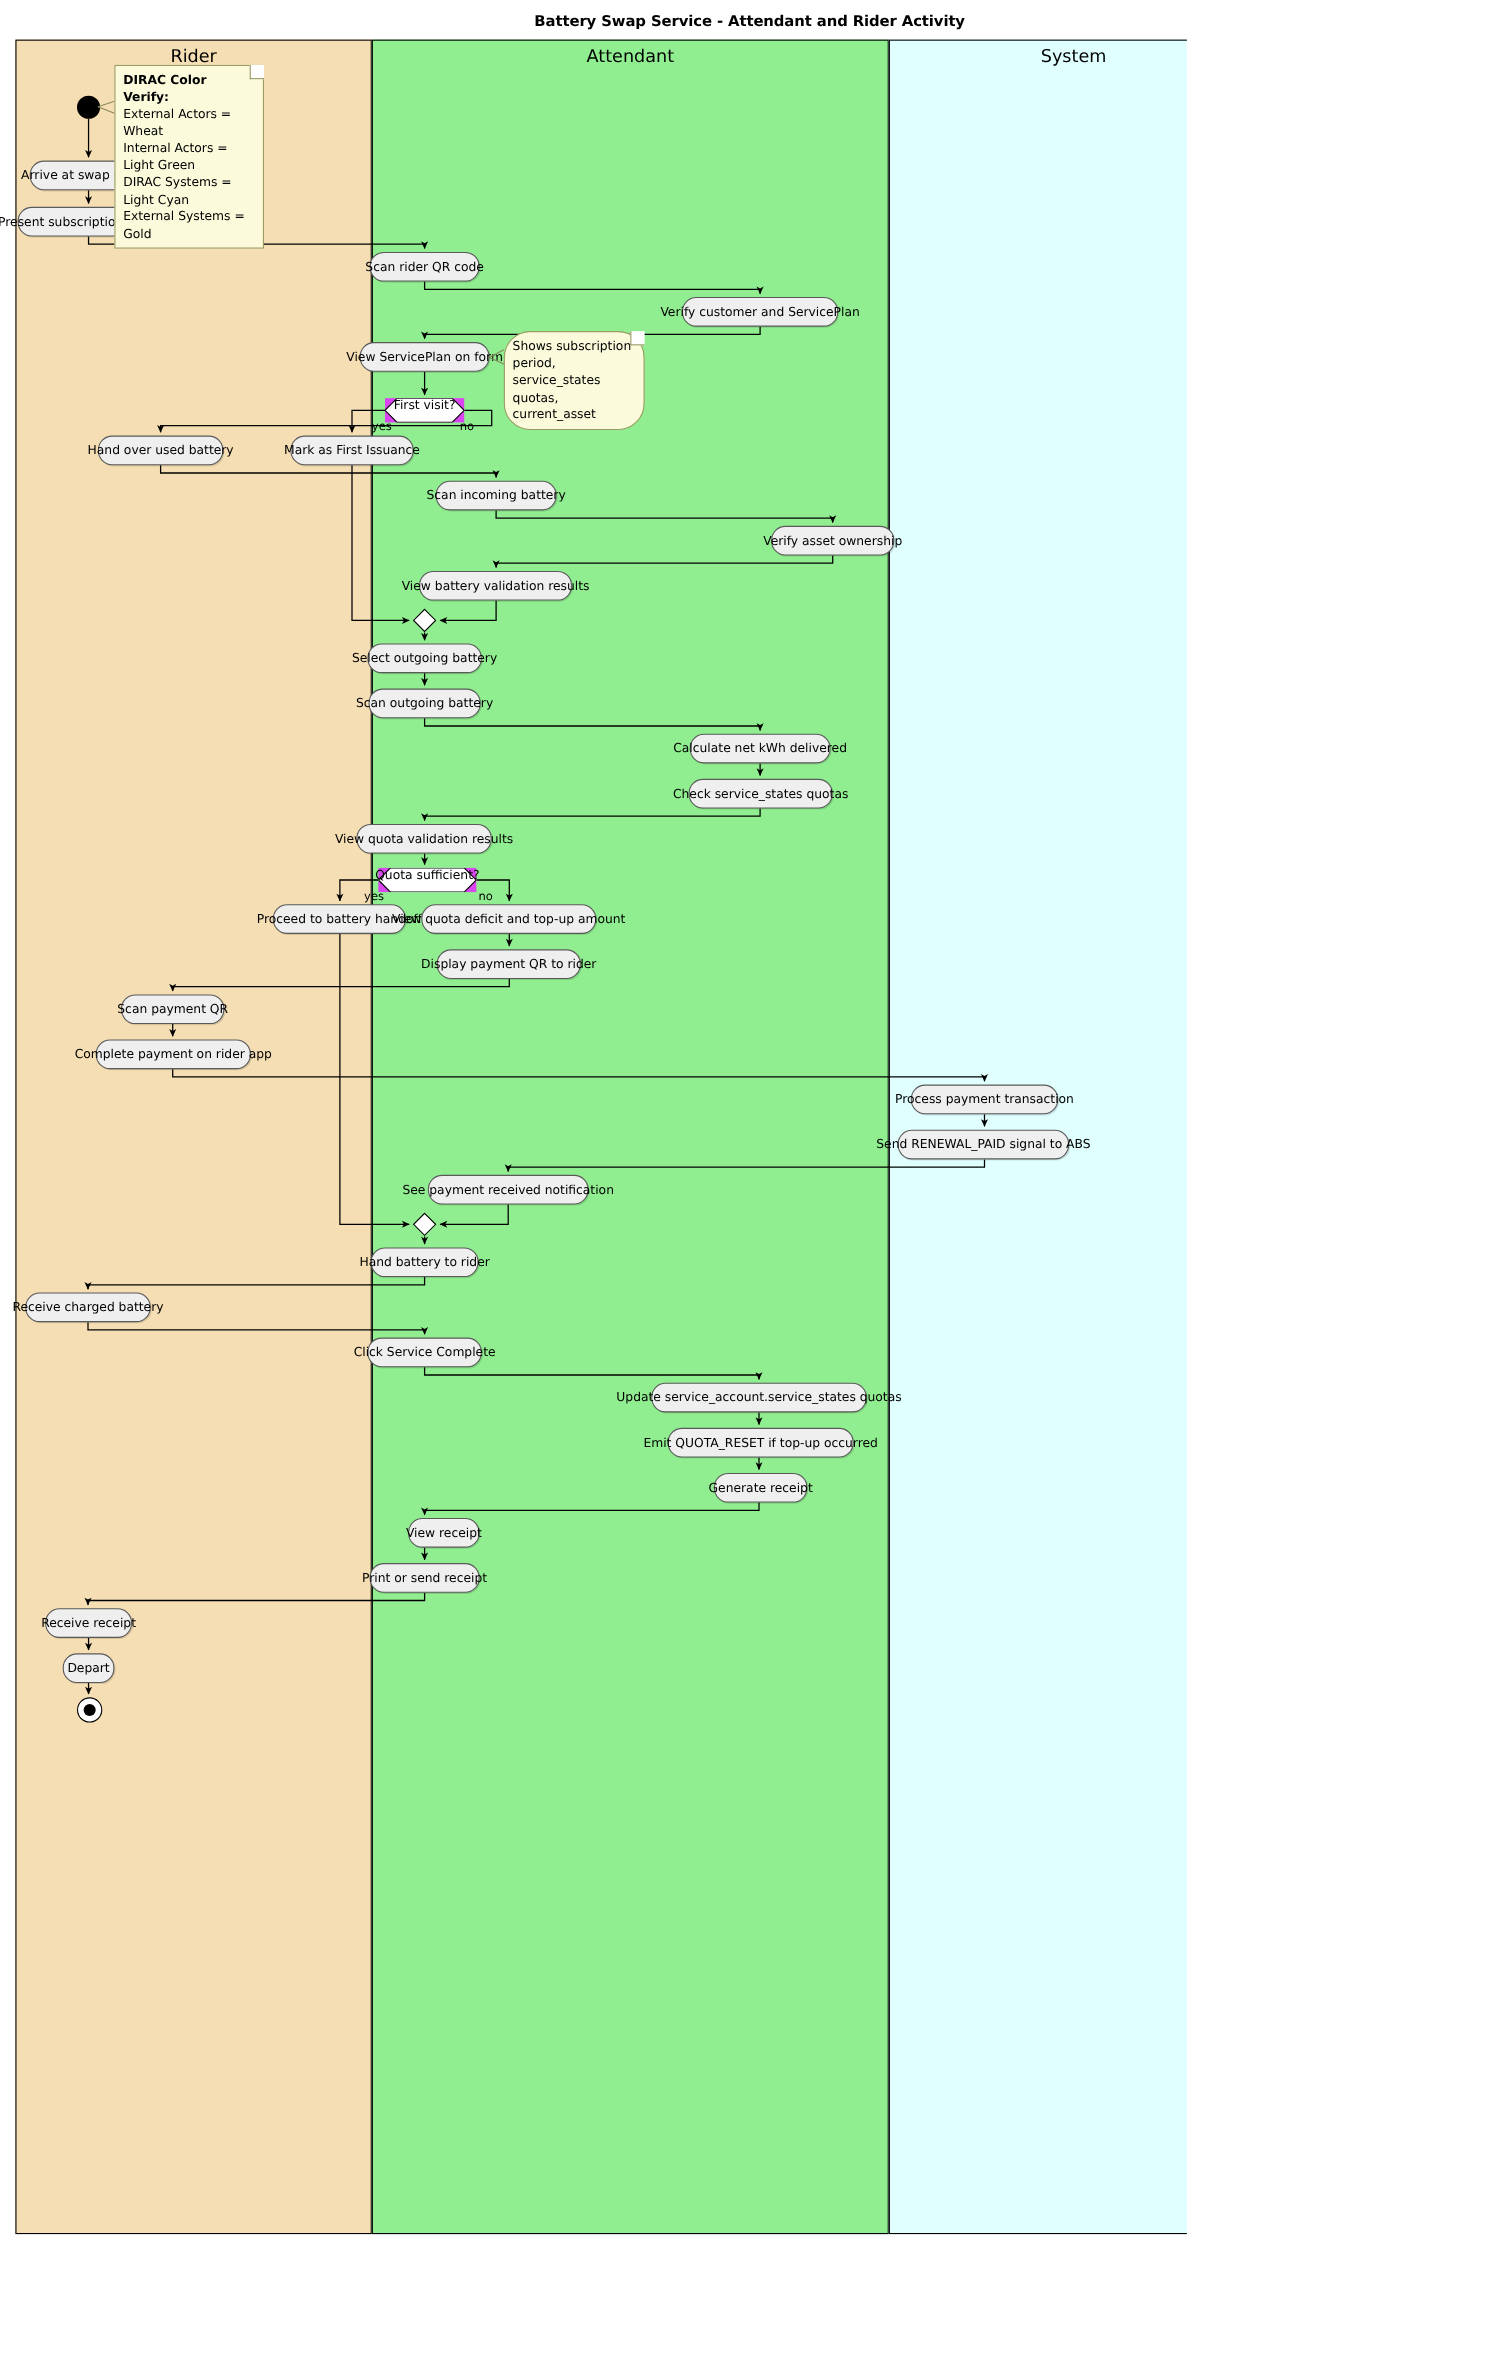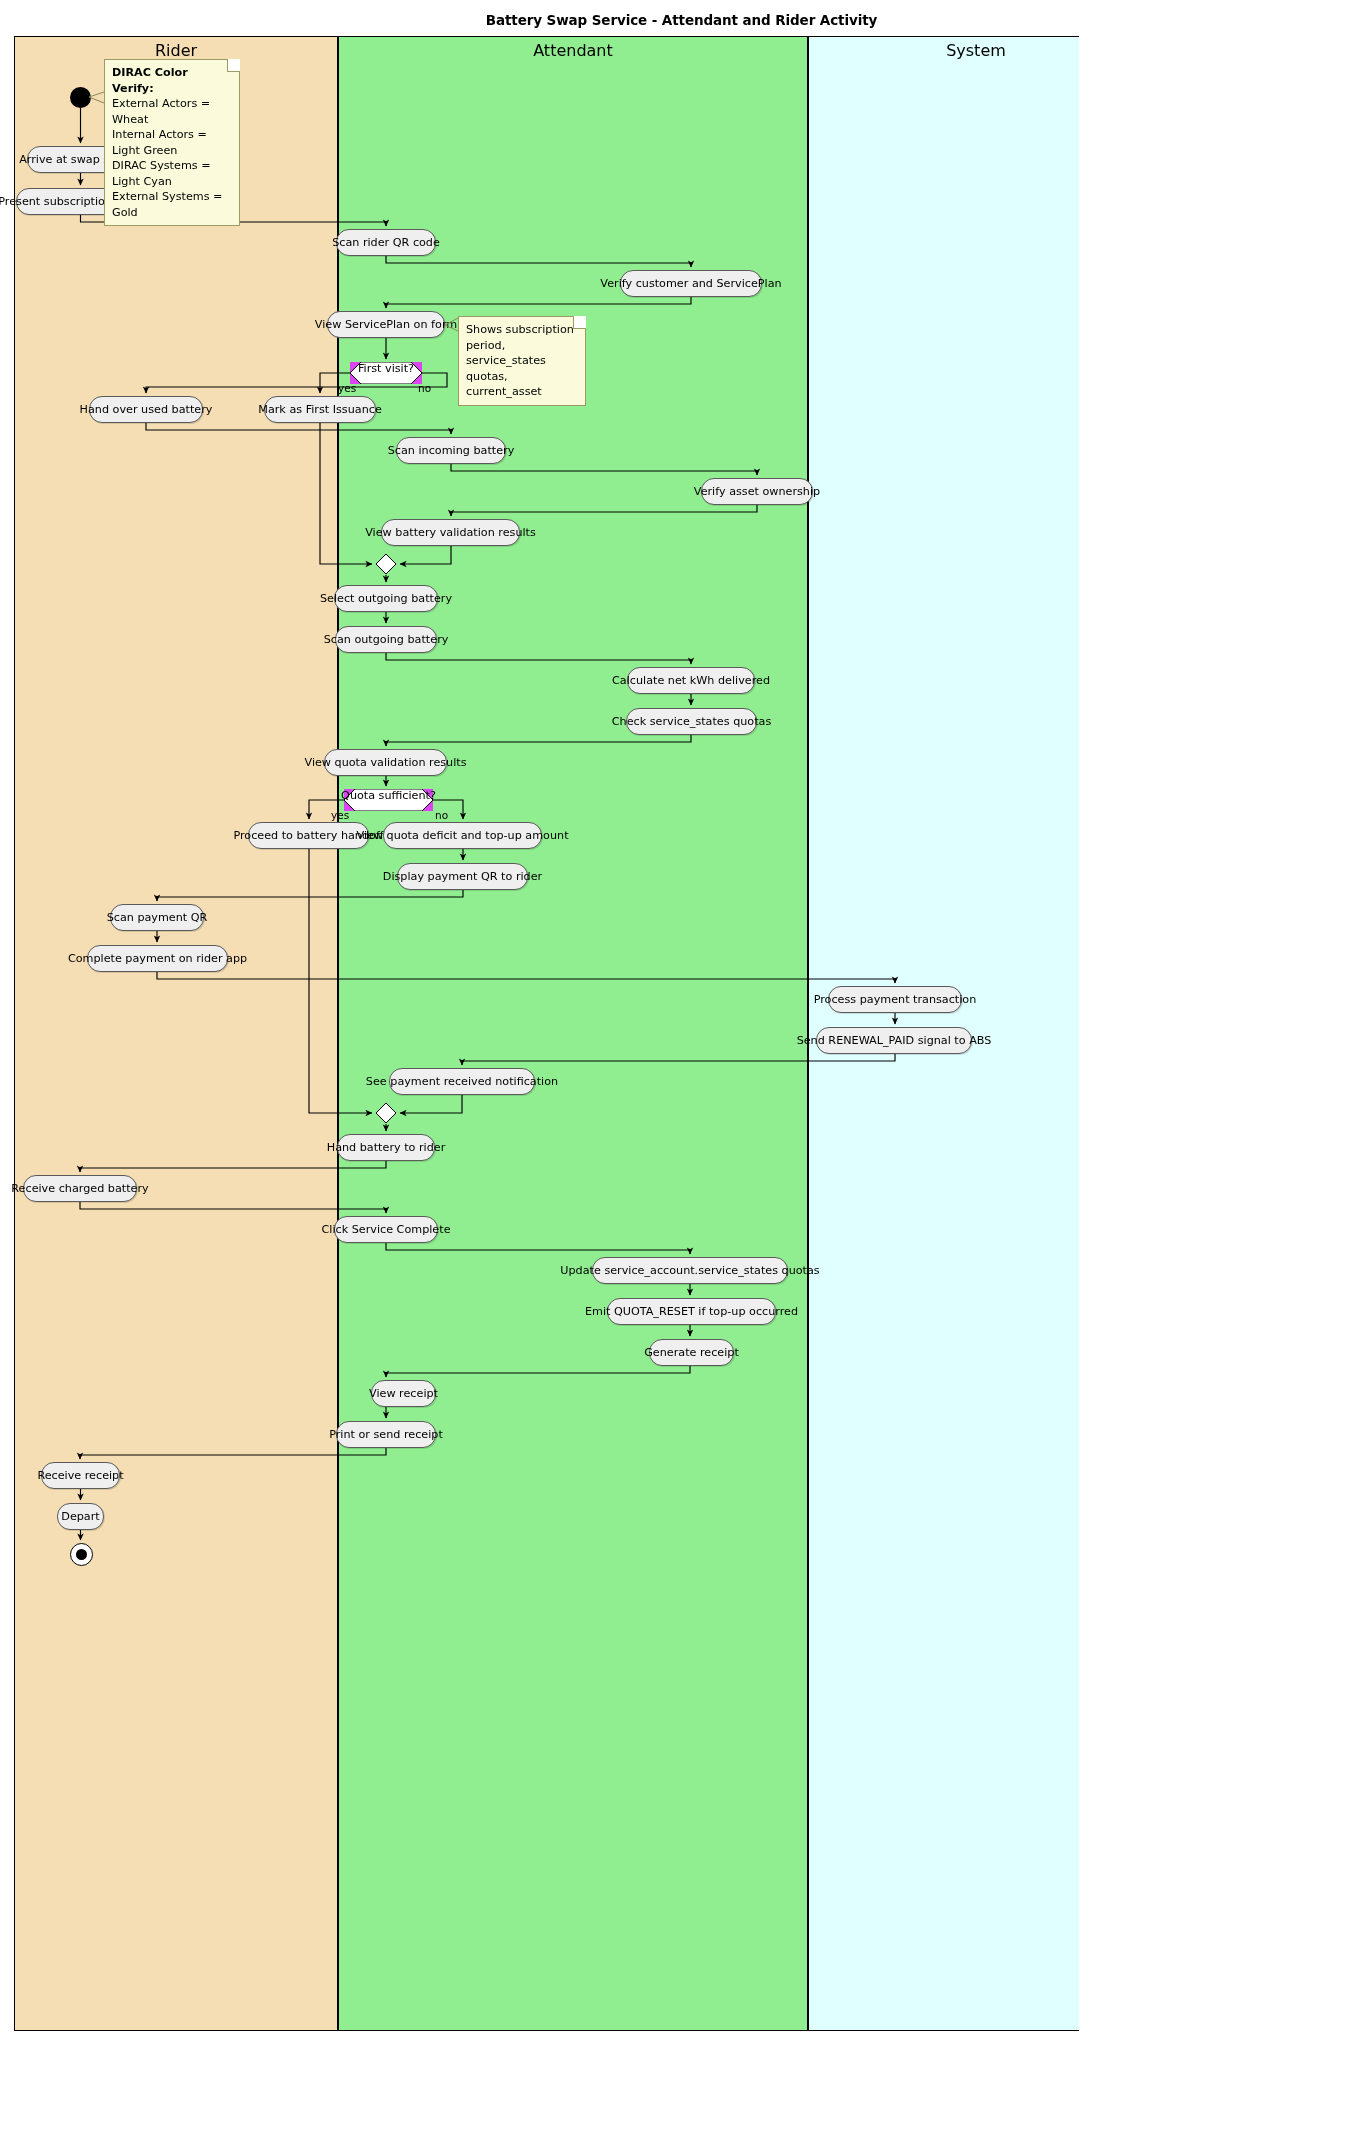--- a/index.html
+++ b/index.html
@@ -241,21 +241,21 @@
       <div class="act" style="left: 41px; top: 1462px; width: 79px; height: 27px;">Receive receipt</div>
       <div class="act" style="left: 57px; top: 1503px; width: 47px; height: 27px;">Depart</div>
       <div class="end-node" style="left: 70px; top: 1543px;"></div>
     </div>
 
   <div id="notes-layer">
       <div class="note" style="left: 104px; top: 59px; width: 136px; min-height: 76px;"><div class="note-fold"></div><div class="note-title">DIRAC Color Verify:</div><div class="note-body">External Actors = Wheat
 Internal Actors = Light Green
 DIRAC Systems = Light Cyan
 External Systems = Gold</div></div>
-      <div class="note" style="left: 458px; top: 316px; width: 128px; min-height: 54px;"><div class="note-fold"></div><div class="note-body">Shows subscription period,
+      <div class="note" style="left: 458px; top: 301px; width: 128px; min-height: 54px; border-radius: 24px;"><div class="note-fold"></div><div class="note-body">Shows subscription period,
 service_states quotas,
 current_asset</div></div>
     </div>
 
   <div id="edge-labels-layer">
       <div class="elabel" style="left: 338px; top: 364px;">yes</div>
       <div class="elabel" style="left: 418px; top: 364px;">no</div>
       <div class="elabel" style="left: 331px; top: 791px;">yes</div>
       <div class="elabel" style="left: 435px; top: 791px;">no</div>
     </div>

